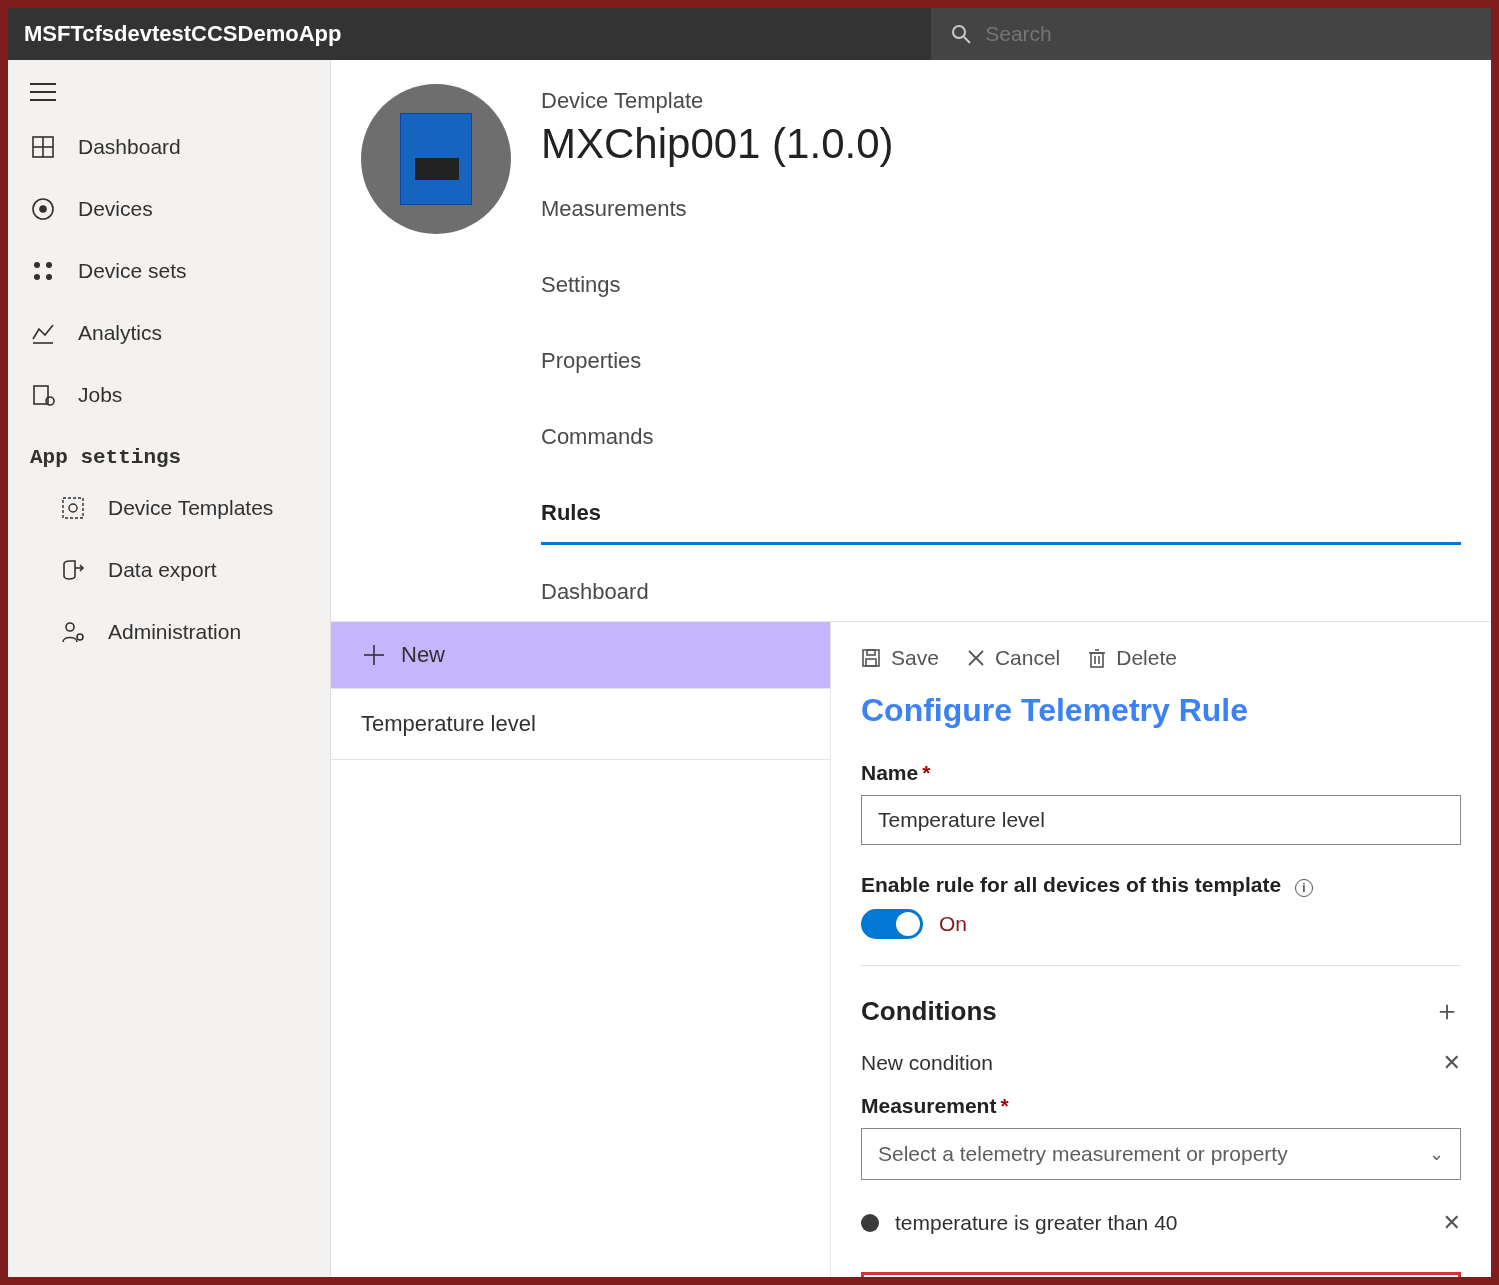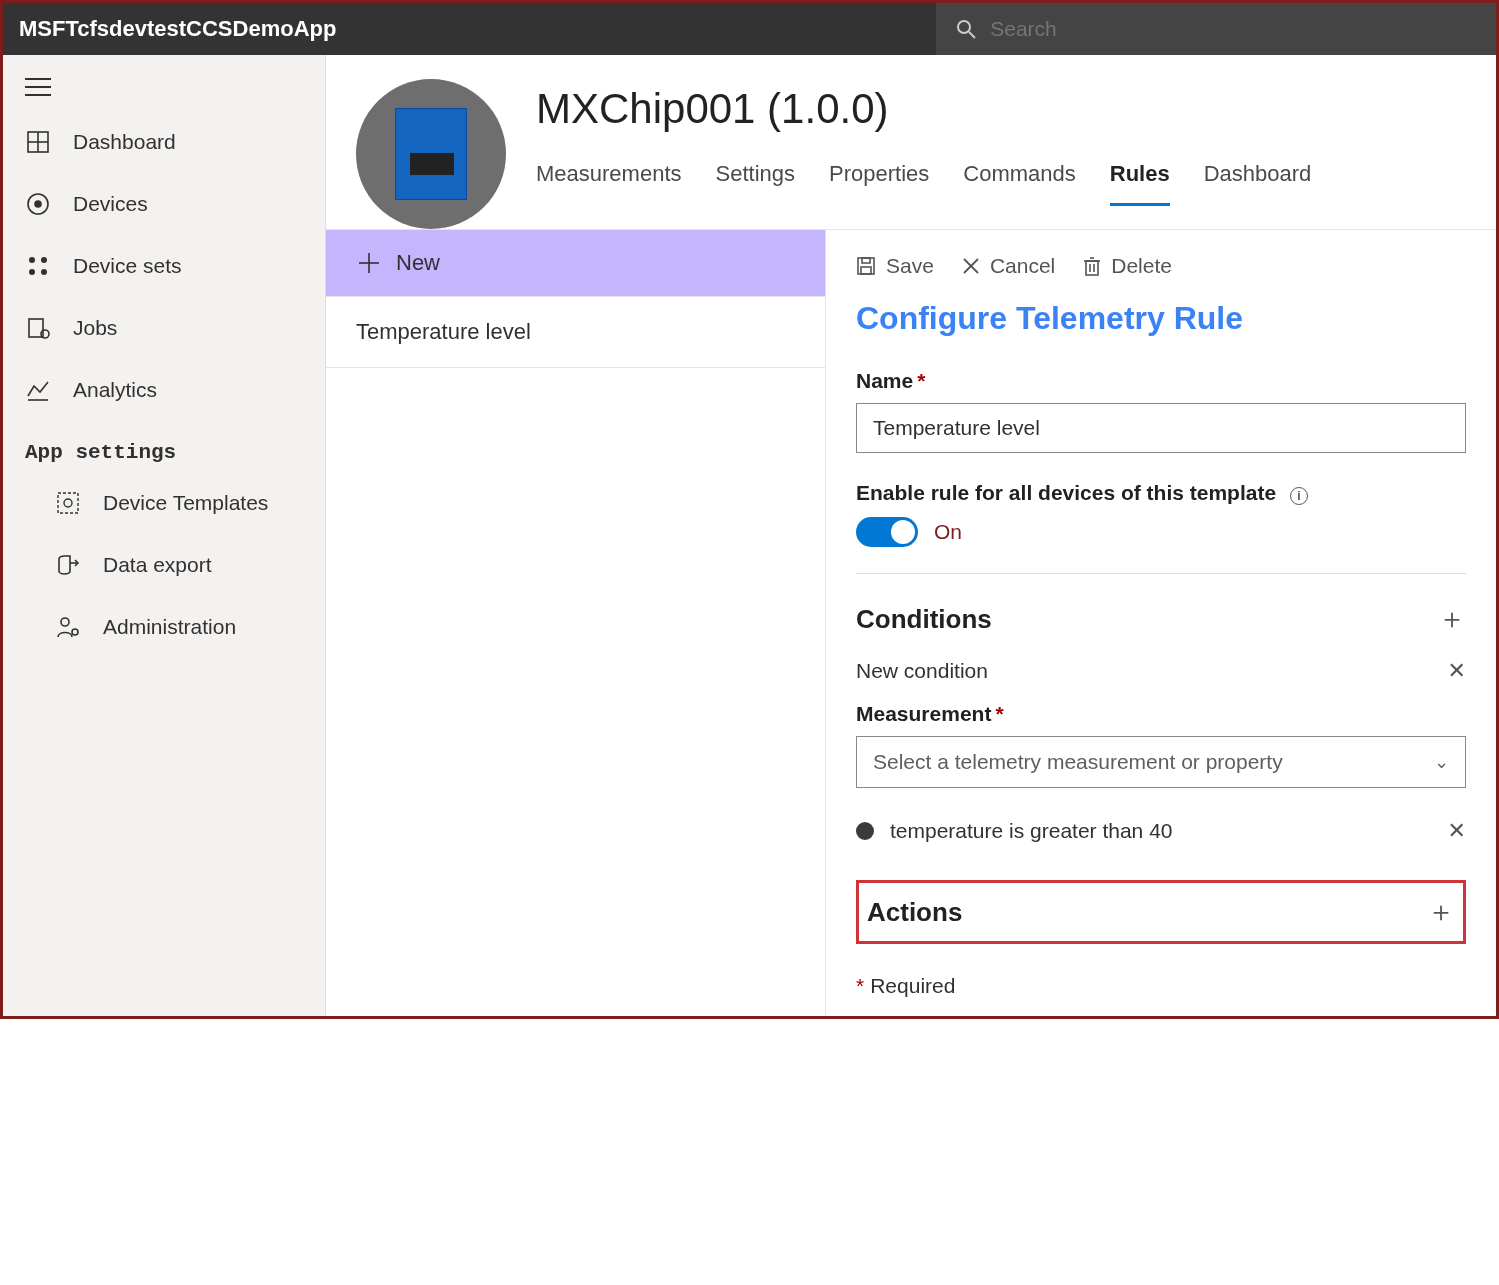--- a/index.html
+++ b/index.html
@@ -1,37 +1,37 @@
 <!DOCTYPE html>
 <html><head>
 <meta charset="utf-8">
 <style>
   * { box-sizing: border-box; margin: 0; padding: 0; font-family: "Segoe UI", Arial, sans-serif; }
   body { width: 1499px; height: 1285px; margin: 0 auto; background: #fff; }
-  .frame { width: 1499px; height: 1019px; border: 3px solid #7f1d1d; display: flex; flex-direction: column; }
+  .frame { width: 1499px; height: 1285px; border: 8px solid #7f1d1d; display: flex; flex-direction: column; }
   .topbar { background: #333; height: 52px; display: flex; align-items: center; color: #fff; }
   .app-name { font-size: 22px; font-weight: 600; padding-left: 16px; flex: 1; }
   .search-wrap { width: 560px; height: 52px; background: #444; display: flex; align-items: center; padding: 0 18px; gap: 12px; }
   .search-input { background: transparent; border: none; color: #ccc; font-size: 21px; outline: none; width: 100%; }
   .body { flex: 1; display: flex; min-height: 0; }
   .sidebar { width: 323px; background: #f3f2f1; border-right: 1px solid #e1dfdd; display: flex; flex-direction: column; padding-top: 8px; }
   .hamburger { padding: 14px 22px; }
   .nav-item { display: flex; align-items: center; gap: 22px; padding: 18px 22px; font-size: 21px; color: #323130; cursor: pointer; }
   .nav-sub { padding-left: 52px; }
   .nav-section { padding: 20px 22px 8px 22px; font-size: 21px; font-weight: 700; color: #323130; font-family: Liberation Mono, monospace; }
   .icon-box { width: 26px; height: 26px; display: flex; align-items: center; justify-content: center; }
   .main { flex: 1; display: flex; flex-direction: column; min-width: 0; }
   .template-header { display: flex; padding: 24px 30px 0 30px; gap: 30px; border-bottom: 1px solid #e5e5e5; }
   .device-circle { width: 150px; height: 150px; border-radius: 50%; background: #6e6e6e; display: flex; align-items: center; justify-content: center; flex-shrink: 0; }
   .device-chip { width: 72px; height: 92px; background: #1565c0; border: 1px solid #0d47a1; position: relative; }
   .device-chip::after { content:""; position:absolute; left: 14px; top: 44px; width: 44px; height: 22px; background:#222; }
   .header-right { flex: 1; display: flex; flex-direction: column; }
   .breadcrumb { font-size: 22px; color: #4a4a4a; padding-top: 4px; }
   .template-title { font-size: 42px; color: #222; margin-top: 6px; }
-  .tabs { display: flex; gap: 34px; margin-top: 28px; }
+  .tabs { display: flex; gap: 34px; margin-top: 28px; flex-direction: column; }
   .tab { font-size: 22px; color: #4a4a4a; padding-bottom: 16px; cursor: pointer; }
   .tab.active { color: #222; font-weight: 600; border-bottom: 3px solid #0078d4; }
   .split { flex: 1; display: flex; min-height: 0; }
   .rules-list { width: 500px; border-right: 1px solid #e5e5e5; background: #fff; display: flex; flex-direction: column; }
   .new-row { display: flex; align-items: center; gap: 14px; padding: 20px 30px; font-size: 22px; color: #323130; cursor: pointer; background: #c4b5fd; border-bottom: 1px solid #e5e5e5; }
   .rule-item { padding: 22px 30px; font-size: 22px; color: #323130; border-bottom: 1px solid #e5e5e5; background:#fff; cursor:pointer; }
   .detail { flex: 1; padding: 20px 30px 30px 30px; overflow: auto; }
   .action-bar { display: flex; gap: 28px; align-items: center; color: #555; font-size: 21px; padding: 4px 0 22px 0; }
   .action-btn { display: flex; align-items: center; gap: 10px; cursor: pointer; }
   .panel-title { font-size: 32px; font-weight: 700; color: #3b82f6; margin-bottom: 32px; }
@@ -113,34 +113,34 @@
               <circle cx="18" cy="6" r="3"></circle>
               <circle cx="6" cy="18" r="3"></circle>
               <circle cx="18" cy="18" r="3"></circle>
             </svg>
         </span>
         <span>Device sets</span>
       </div>
       <div class="nav-item">
         <span class="icon-box">
           <svg width="24" height="24" viewBox="0 0 24 24" fill="none" stroke="#323130" stroke-width="1.6">
+              <polyline points="2,18 8,8 14,14 22,4"></polyline>
+              <line x1="2" y1="22" x2="22" y2="22"></line>
+            </svg>
+        </span>
+        <span>Analytics</span>
+      </div>
+      <div class="nav-item">
+        <span class="icon-box">
+          <svg width="24" height="24" viewBox="0 0 24 24" fill="none" stroke="#323130" stroke-width="1.6">
               <rect x="3" y="3" width="14" height="18"></rect>
               <circle cx="19" cy="18" r="4"></circle>
             </svg>
         </span>
         <span>Jobs</span>
-      </div>
-      <div class="nav-item">
-        <span class="icon-box">
-          <svg width="24" height="24" viewBox="0 0 24 24" fill="none" stroke="#323130" stroke-width="1.6">
-              <polyline points="2,18 8,8 14,14 22,4"></polyline>
-              <line x1="2" y1="22" x2="22" y2="22"></line>
-            </svg>
-        </span>
-        <span>Analytics</span>
       </div>
 
       <div class="nav-section">App settings</div>
 
       <div class="nav-item nav-sub">
         <span class="icon-box">
           <svg width="24" height="24" viewBox="0 0 24 24" fill="none" stroke="#323130" stroke-width="1.4" stroke-dasharray="3 2">
               <rect x="2" y="2" width="20" height="20"></rect>
               <circle cx="12" cy="12" r="4" stroke-dasharray="0"></circle>
             </svg>
@@ -168,20 +168,21 @@
         <span>Administration</span>
       </div>
     </div>
 
     <div class="main">
       <div class="template-header">
         <div class="device-circle">
           <div class="device-chip"></div>
         </div>
         <div class="header-right">
+          <div class="breadcrumb">Device Template</div>
           <div class="template-title">MXChip001  (1.0.0)</div>
           <div class="tabs">
             <div class="tab">Measurements</div>
             <div class="tab">Settings</div>
             <div class="tab">Properties</div>
             <div class="tab">Commands</div>
             <div class="tab active">Rules</div>
             <div class="tab">Dashboard</div>
           </div>
         </div>

